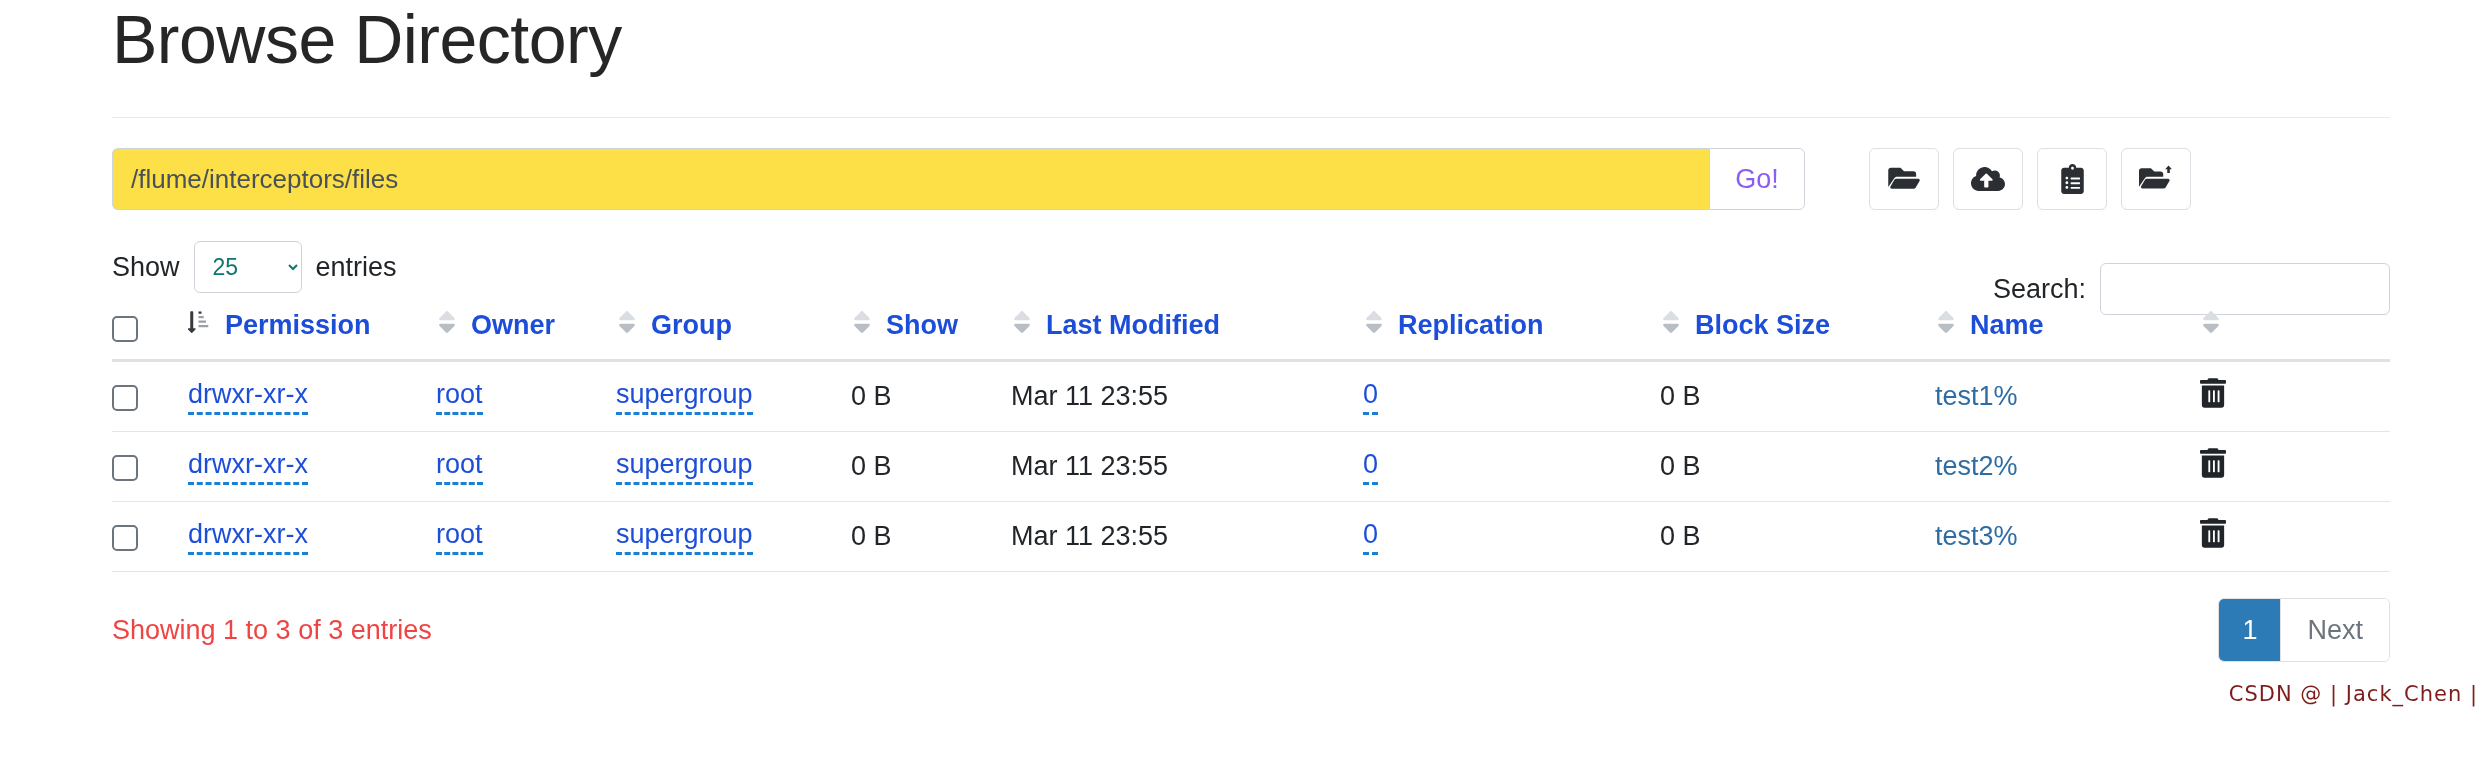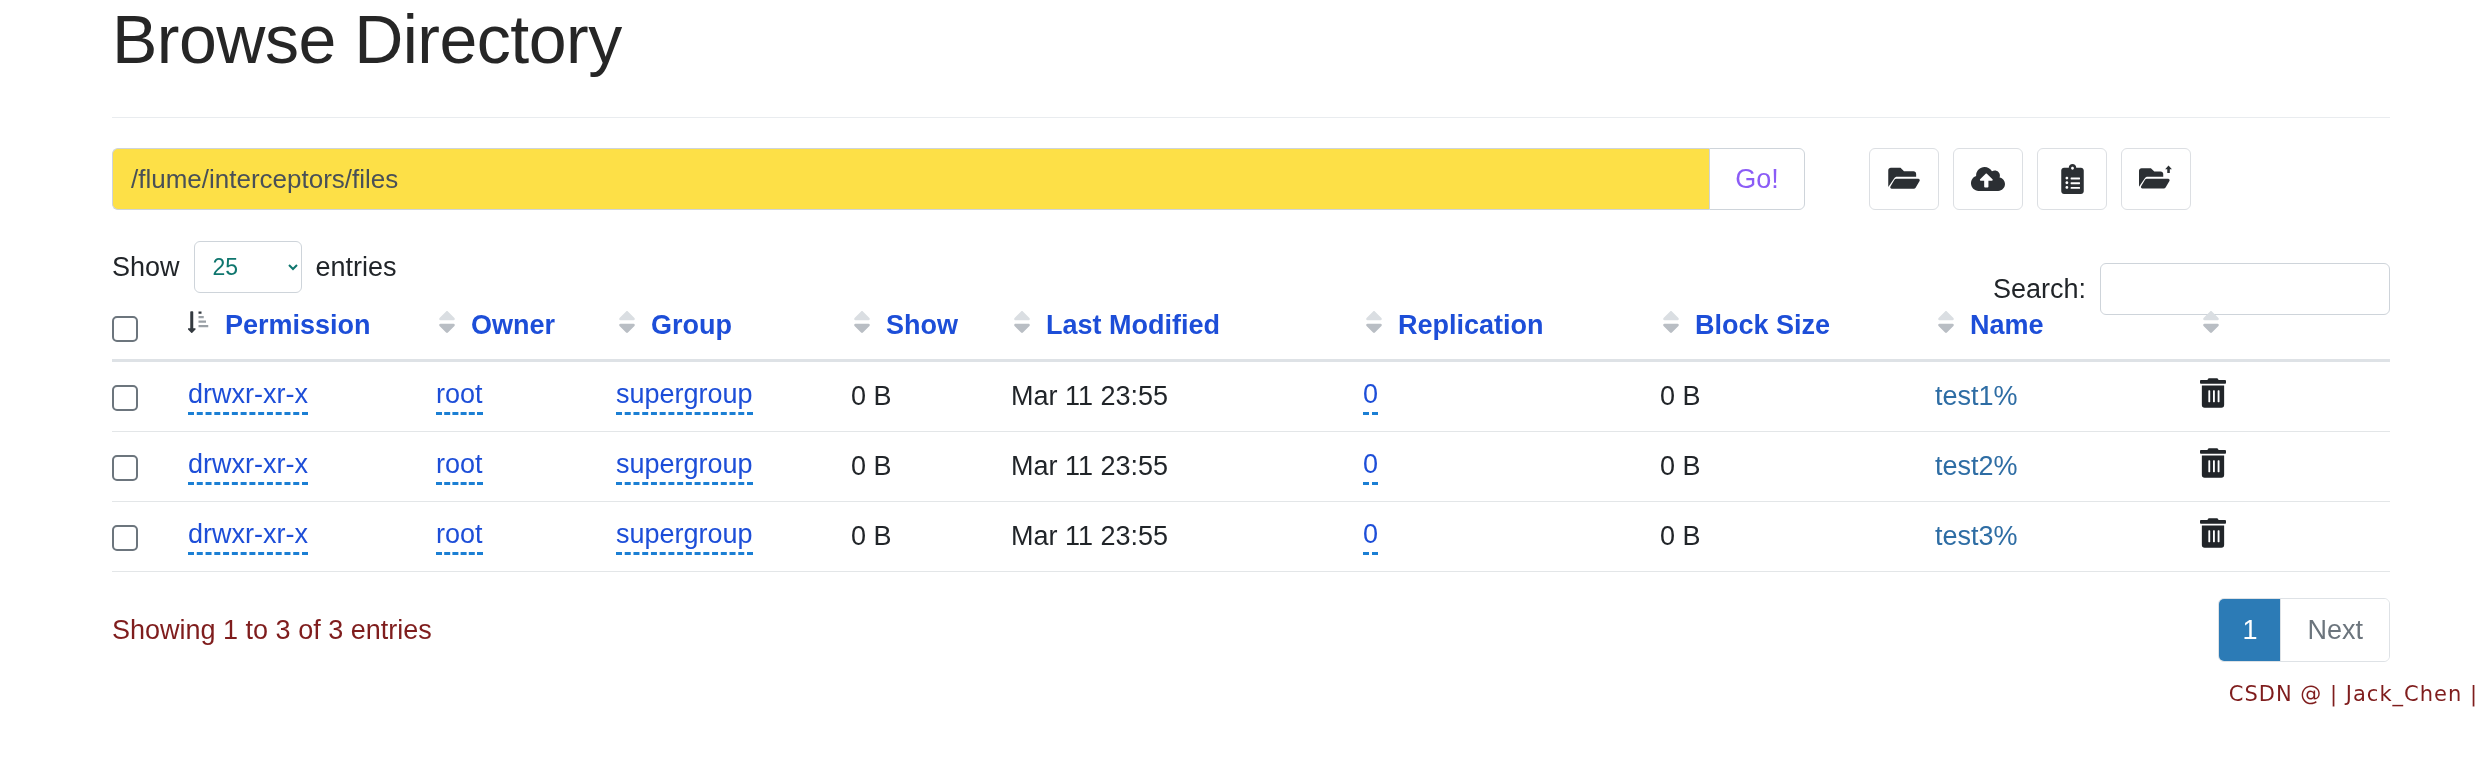--- a/index.html
+++ b/index.html
@@ -218,21 +218,21 @@
   
   .footer-row {
     margin-top: 26px;
     display: flex;
     align-items: center;
     justify-content: space-between;
     width: 2278px;
   }
   .dt-info {
     font-size: 27px;
-    color: #7f1d1d;
+    color: #ef4444;
   }
   .pagination {
     display: flex;
     border: 1px solid #dee2e6;
     border-radius: 6px;
     overflow: hidden;
   }
   .page-btn {
     height: 62px;
     padding: 0 26px;

